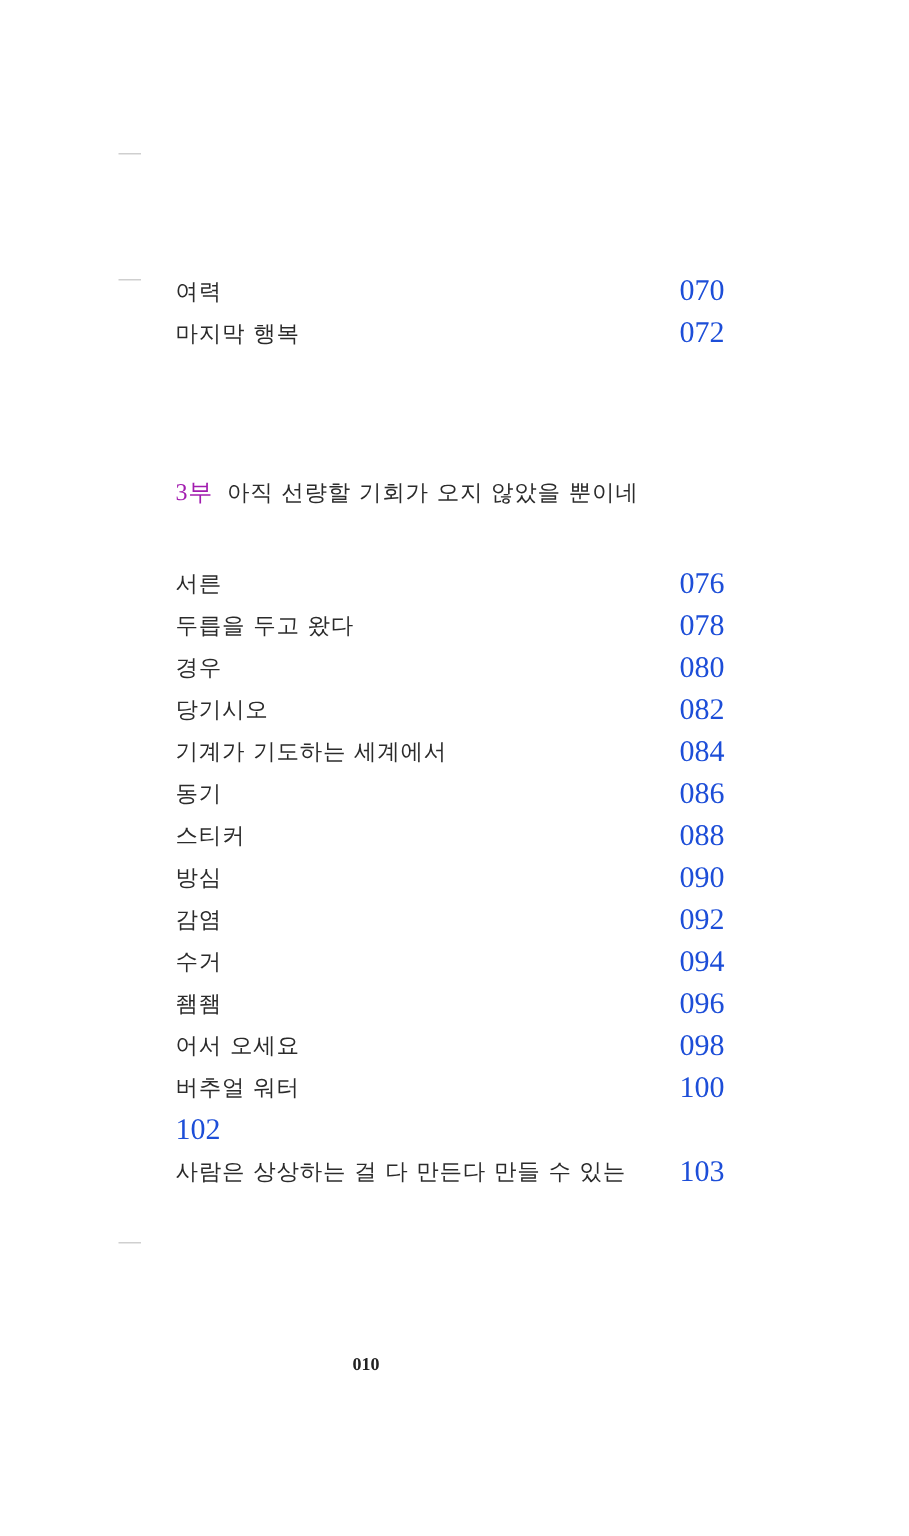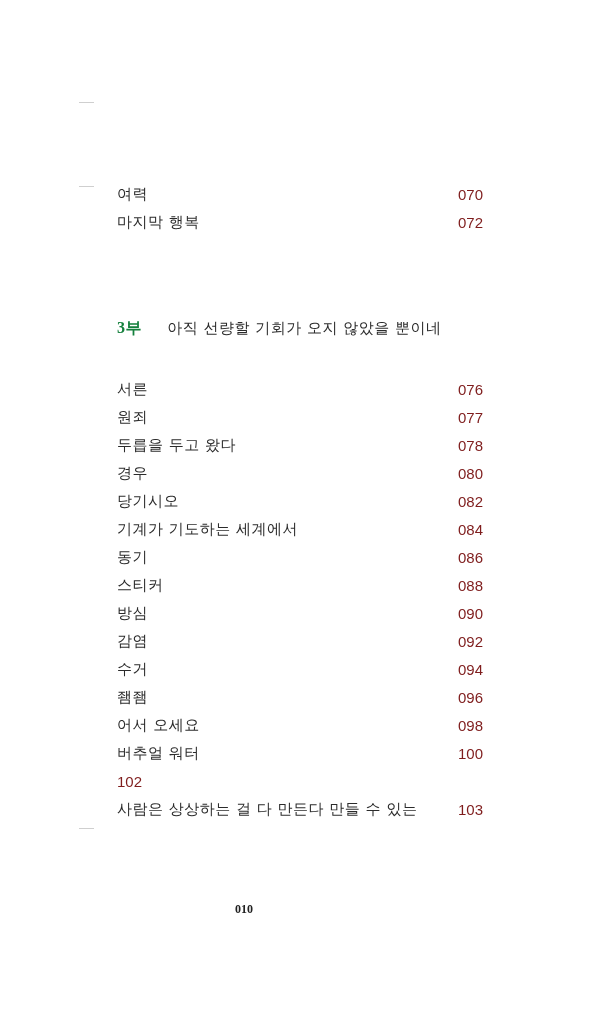--- a/index.html
+++ b/index.html
@@ -36,40 +36,40 @@
       justify-content: space-between;
       align-items: center;
       font-size: 15px;
       letter-spacing: 0.5px;
       gap: 24px;
     }
     .toc-title {
       white-space: nowrap;
     }
     .toc-page {
-      font-family: Liberation Sans, sans-serif;
-      font-size: 15px;
+      font-family: Liberation Serif, serif;
+      font-size: 20px;
       letter-spacing: 0;
-      color: #7f1d1d;
+      color: #1d4ed8;
     }
     .part-heading {
       position: absolute;
       left: 117px;
       top: 318px;
       font-size: 15px;
       letter-spacing: 0.5px;
       white-space: nowrap;
       color: #2b2b2b;
     }
     .part-num {
-      font-weight: bold;
+      font-weight: normal;
       font-family: "Liberation Serif", "DejaVu Serif", serif;
       font-size: 16px;
-      color: #15803d;
-      margin-right: 20px;
+      color: #a21caf;
+      margin-right: 4px;
     }
     .folio {
       position: absolute;
       top: 902px;
       left: 0;
       width: 488px;
       text-align: center;
       font-family: "Liberation Serif", "DejaVu Serif", serif;
       font-size: 12px;
       font-weight: bold;
@@ -96,24 +96,20 @@
 
 <div class="part-heading">
   <span class="part-num">3부</span>
   <span>아직 선량할 기회가 오지 않았을 뿐이네</span>
 </div>
 
 <ul class="toc-list" style="top:375px;">
   <li class="toc-row">
     <span class="toc-title">서른</span>
     <span class="toc-page">076</span>
-  </li>
-  <li class="toc-row">
-    <span class="toc-title">원죄</span>
-    <span class="toc-page">077</span>
   </li>
   <li class="toc-row">
     <span class="toc-title">두릅을 두고 왔다</span>
     <span class="toc-page">078</span>
   </li>
   <li class="toc-row">
     <span class="toc-title">경우</span>
     <span class="toc-page">080</span>
   </li>
   <li class="toc-row">

